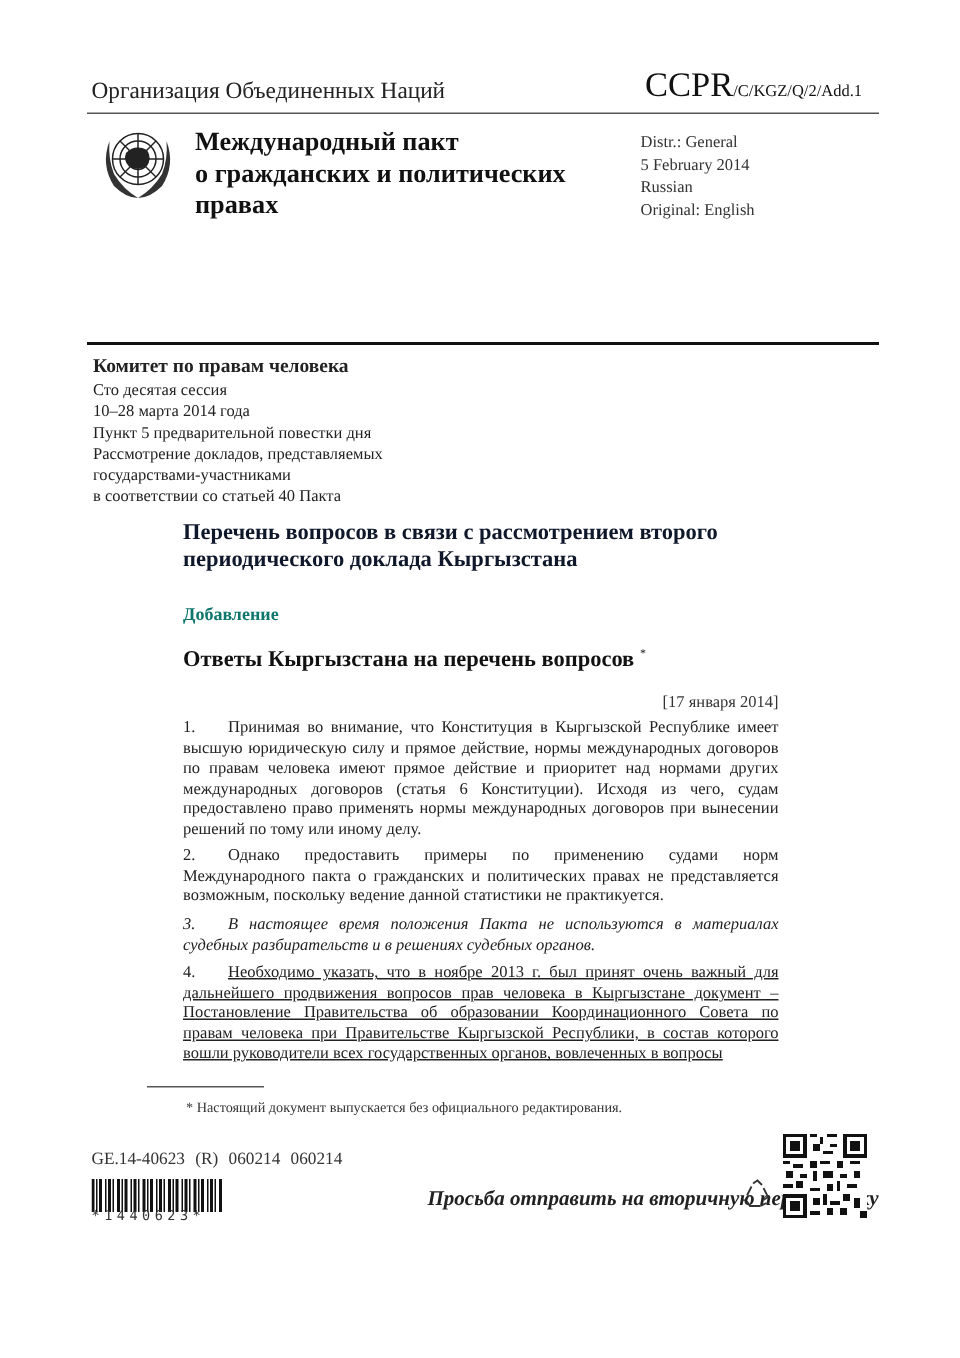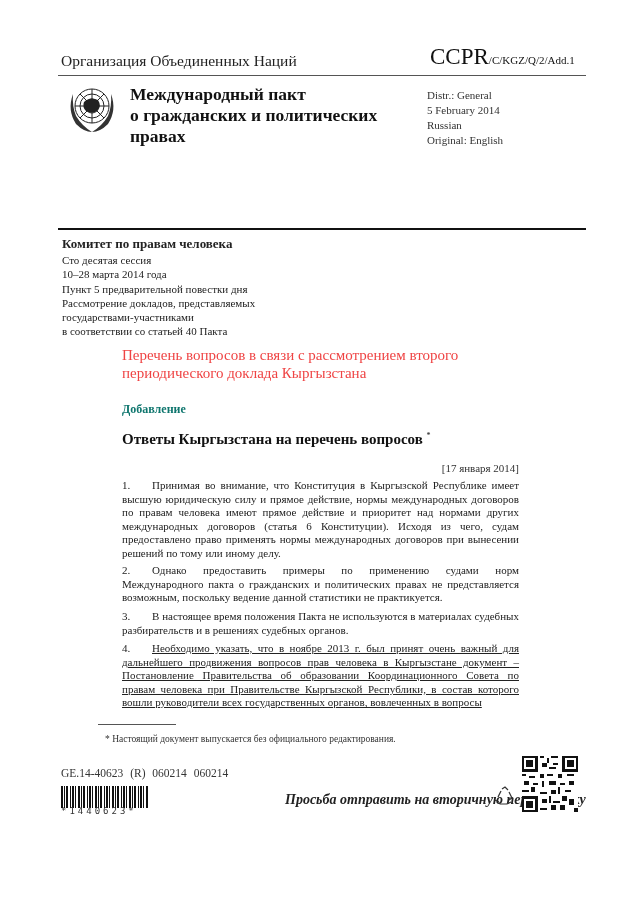--- a/index.html
+++ b/index.html
@@ -10,30 +10,30 @@
   .symbol { left: 430px; top: 44px; font-size: 23px; color: #111; white-space: nowrap; }
   .symbol .sub { font-size: 11px; }
   .rule-thin { left: 58px; top: 75px; width: 528px; height: 1px; background: #555; }
   .emblem { left: 64px; top: 80px; width: 56px; height: 56px; }
   .title { left: 130px; top: 84px; font-size: 17.5px; font-weight: bold; line-height: 21px; color: #111; }
   .distr { left: 427px; top: 88px; font-size: 11px; line-height: 15px; color: #333; }
   .rule-thick { left: 58px; top: 228px; width: 528px; height: 2px; background: #111; }
   .committee { left: 62px; top: 237px; font-size: 11px; line-height: 14.2px; color: #222; }
   .committee .c-title { font-size: 13px; font-weight: bold; margin-bottom: 2px; }
   .committee .b { font-weight: normal; }
-  .heading1 { left: 122px; top: 346px; font-size: 15px; font-weight: normal; line-height: 18px; color: #ef4444; }
+  .heading1 { left: 122px; top: 346px; font-size: 15px; font-weight: bold; line-height: 18px; color: #0f172a; }
   .heading2 { left: 122px; top: 402px; font-size: 12px; font-weight: bold; color: #0f766e; }
   .heading3 { left: 122px; top: 431px; font-size: 15px; font-weight: bold; color: #111; }
   .heading3 sup { font-size: 8px; font-weight: normal; }
   .date { left: 404px; top: 462px; width: 115px; text-align: right; font-size: 11px; color: #333; }
   .body-text { left: 122px; width: 397px; font-size: 11px; line-height: 13.6px; text-align: justify; color: #222; }
-  .p1 { top: 479px; } .p2 { top: 564px; } .p3 { top: 610px; } .p4 { top: 642px; text-decoration: underline; }
+  .p1 { top: 479px; } .p2 { top: 564px; } .p3 { top: 610px; font-style: italic; } .p4 { top: 642px; text-decoration: underline; }
   .para-num { display: inline-block; width: 30px; }
   .fn-rule { left: 98px; top: 724px; width: 78px; height: 1px; background: #555; }
-  .footnote { left: 105px; top: 734px; font-size: 9.5px; color: #333; text-align: center; }
+  .footnote { left: 124px; top: 734px; font-size: 9.5px; color: #333; text-align: center; }
   .job { left: 61px; top: 767px; font-size: 11.5px; color: #333; word-spacing: 4px; text-align: right; }
   .barcode { left: 61px; top: 786px; width: 88px; height: 22px; }
   .barcode-num { left: 61px; top: 806px; font-size: 9px; color: #333; letter-spacing: 3px; font-family: "DejaVu Sans Mono", monospace; }
   .recycle-text { left: 285px; top: 792px; font-size: 14px; font-weight: bold; color: #222; font-style: italic; }
   .recycle-icon { left: 494px; top: 785px; width: 22px; height: 22px; }
   .qr { left: 522px; top: 756px; width: 56px; height: 56px; }
 </style>
 </head>
 <body>
 

